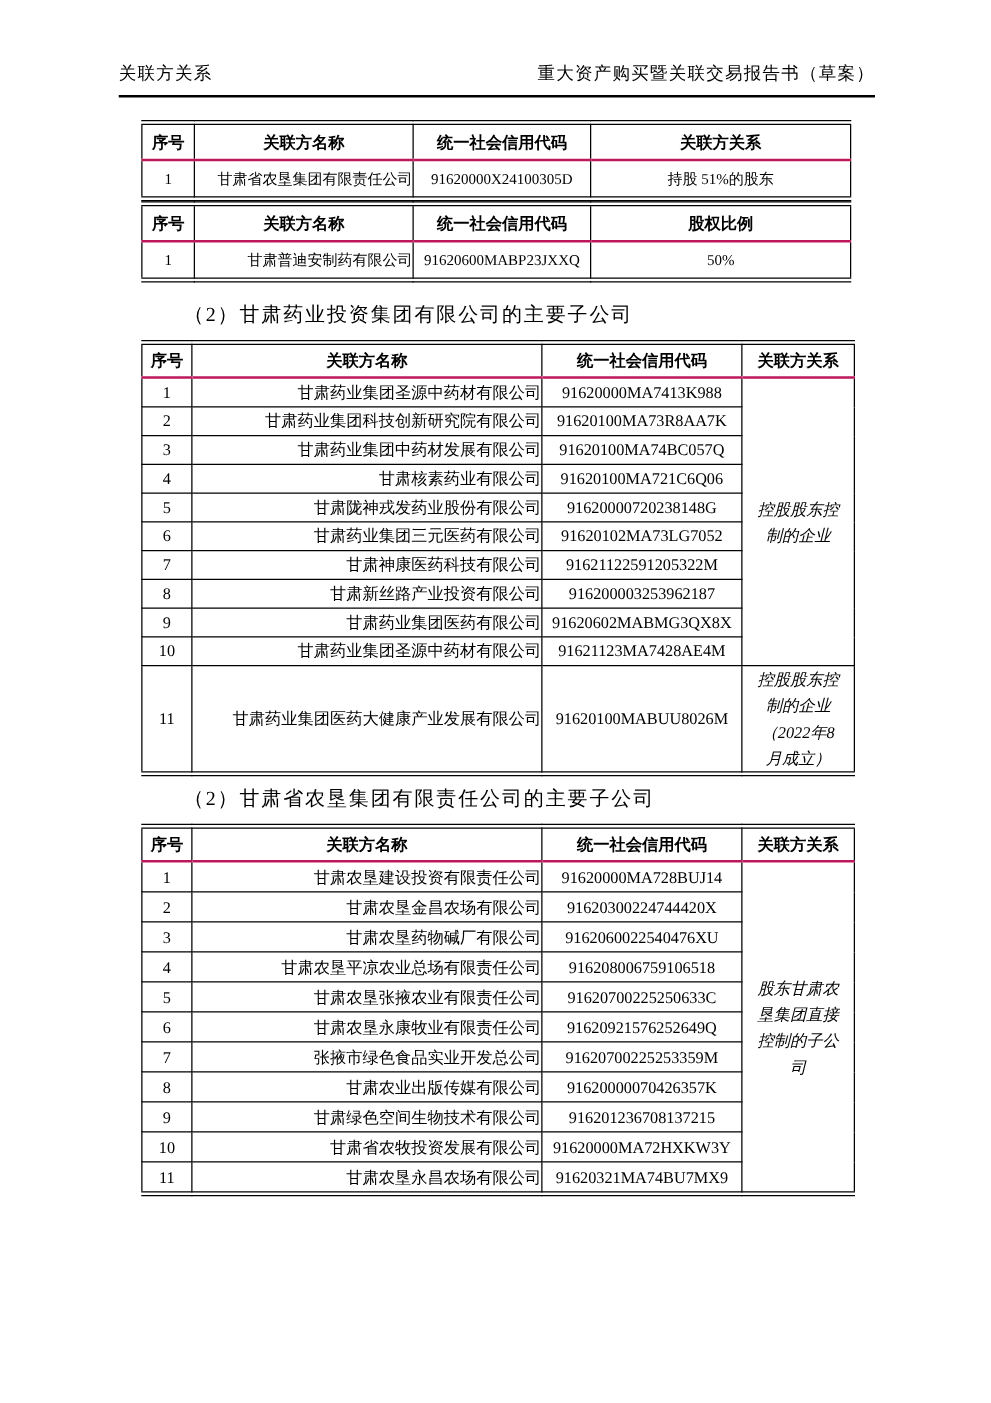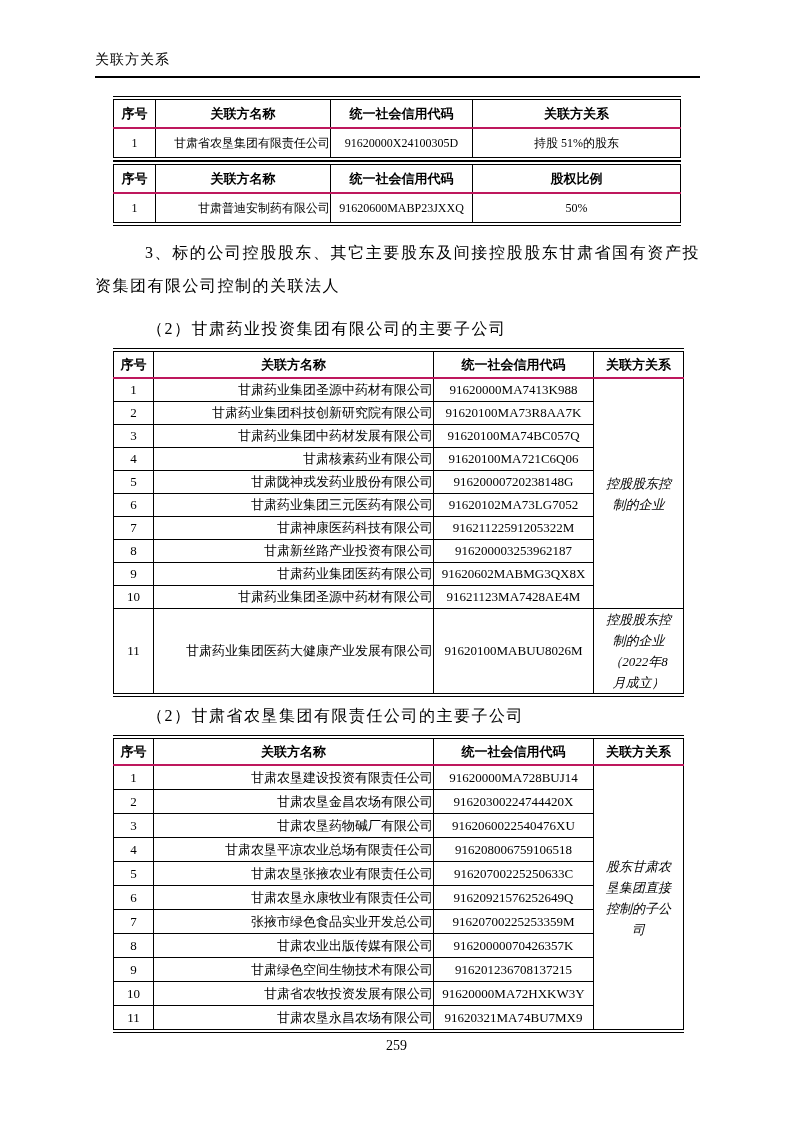--- a/index.html
+++ b/index.html
@@ -48,20 +48,21 @@
     text-align:center; font-size:14px; }
 </style>
 </head>
 <body>
 
 <div class="page">
   <div class="content">
 
     <div class="doc-header">
       <span>关联方关系</span>
+      <span>重大资产购买暨关联交易报告书（草案）</span>
     </div>
     <hr class="header-rule">
 
     <table class="tbl-small" style="margin-top:18px;">
       <colgroup>
           <col style="width:42px">
           <col style="width:175px">
           <col style="width:142px">
           <col style="width:208px">
         </colgroup>
@@ -102,21 +103,20 @@
       <tbody>
         <tr>
           <td>1</td>
           <td class="name">甘肃普迪安制药有限公司</td>
           <td>91620600MABP23JXXQ</td>
           <td>50%</td>
         </tr>
       </tbody>
     </table>
 
-    <div class="para">3、标的公司控股股东、其它主要股东及间接控股股东甘肃省国有资产投资集团有限公司控制的关联法人</div>
 
     <div class="subheading">（2）甘肃药业投资集团有限公司的主要子公司</div>
 
     <table class="tbl-big tbl3">
       <colgroup>
           <col style="width:40px">
           <col style="width:280px">
           <col style="width:160px">
           <col style="width:90px">
         </colgroup>
@@ -261,14 +261,13 @@
         <tr>
           <td>11</td>
           <td class="name">甘肃农垦永昌农场有限公司</td>
           <td>91620321MA74BU7MX9</td>
         </tr>
       </tbody>
     </table>
 
   </div>
 
-  <div class="page-number">259</div>
 </div>
 
 </body></html>

